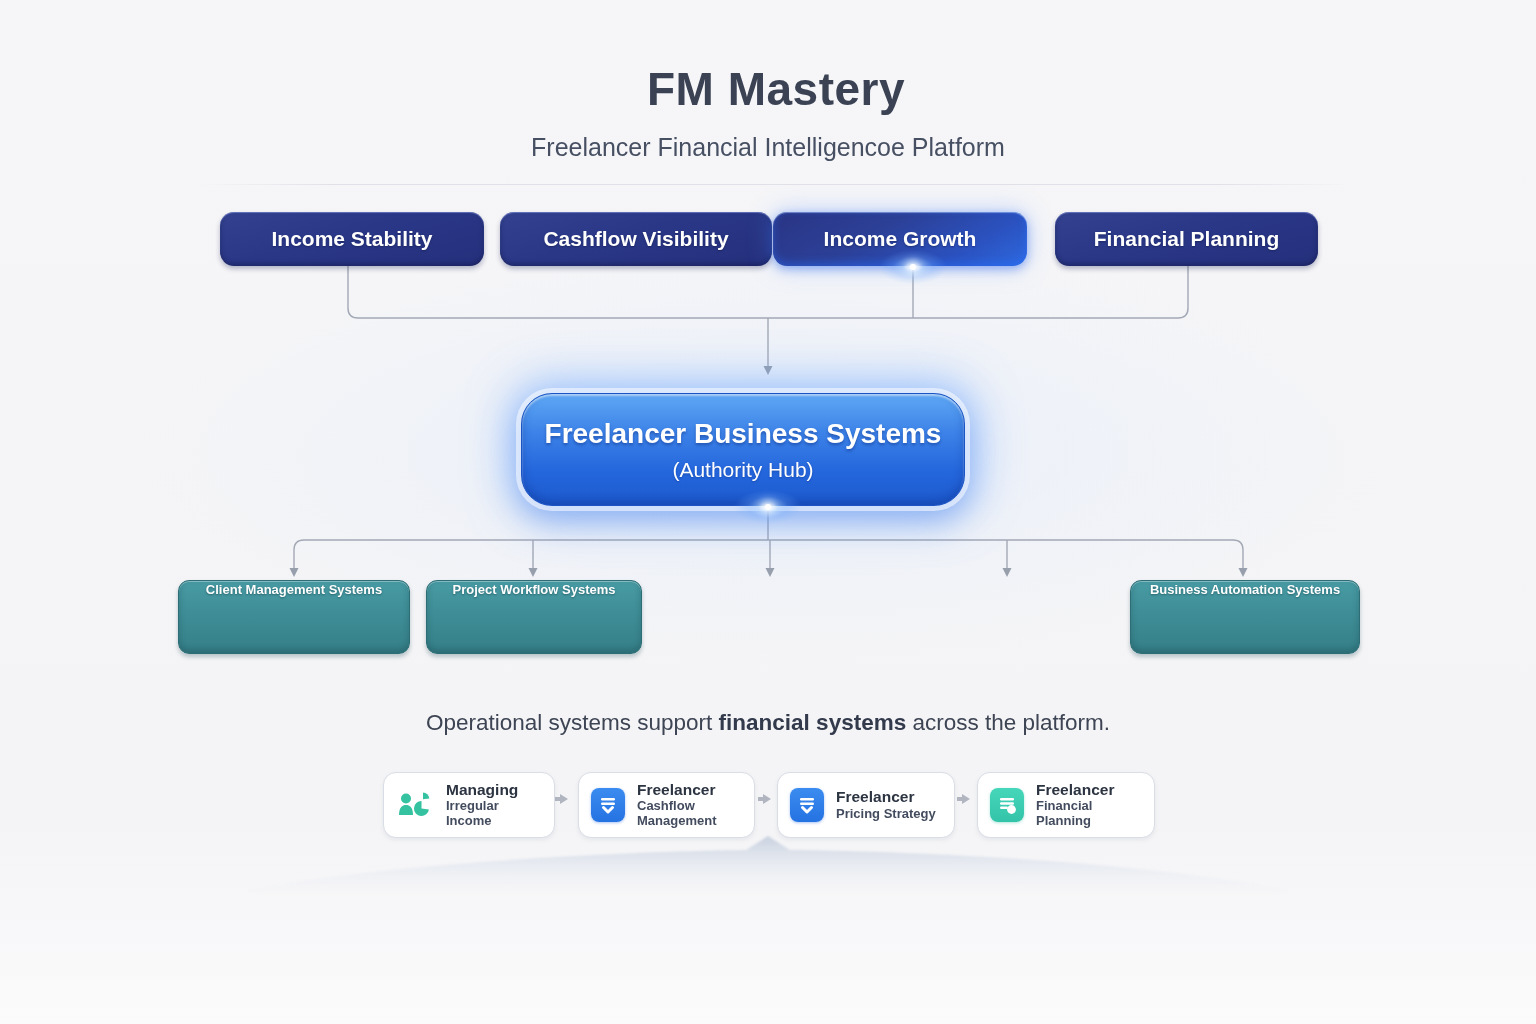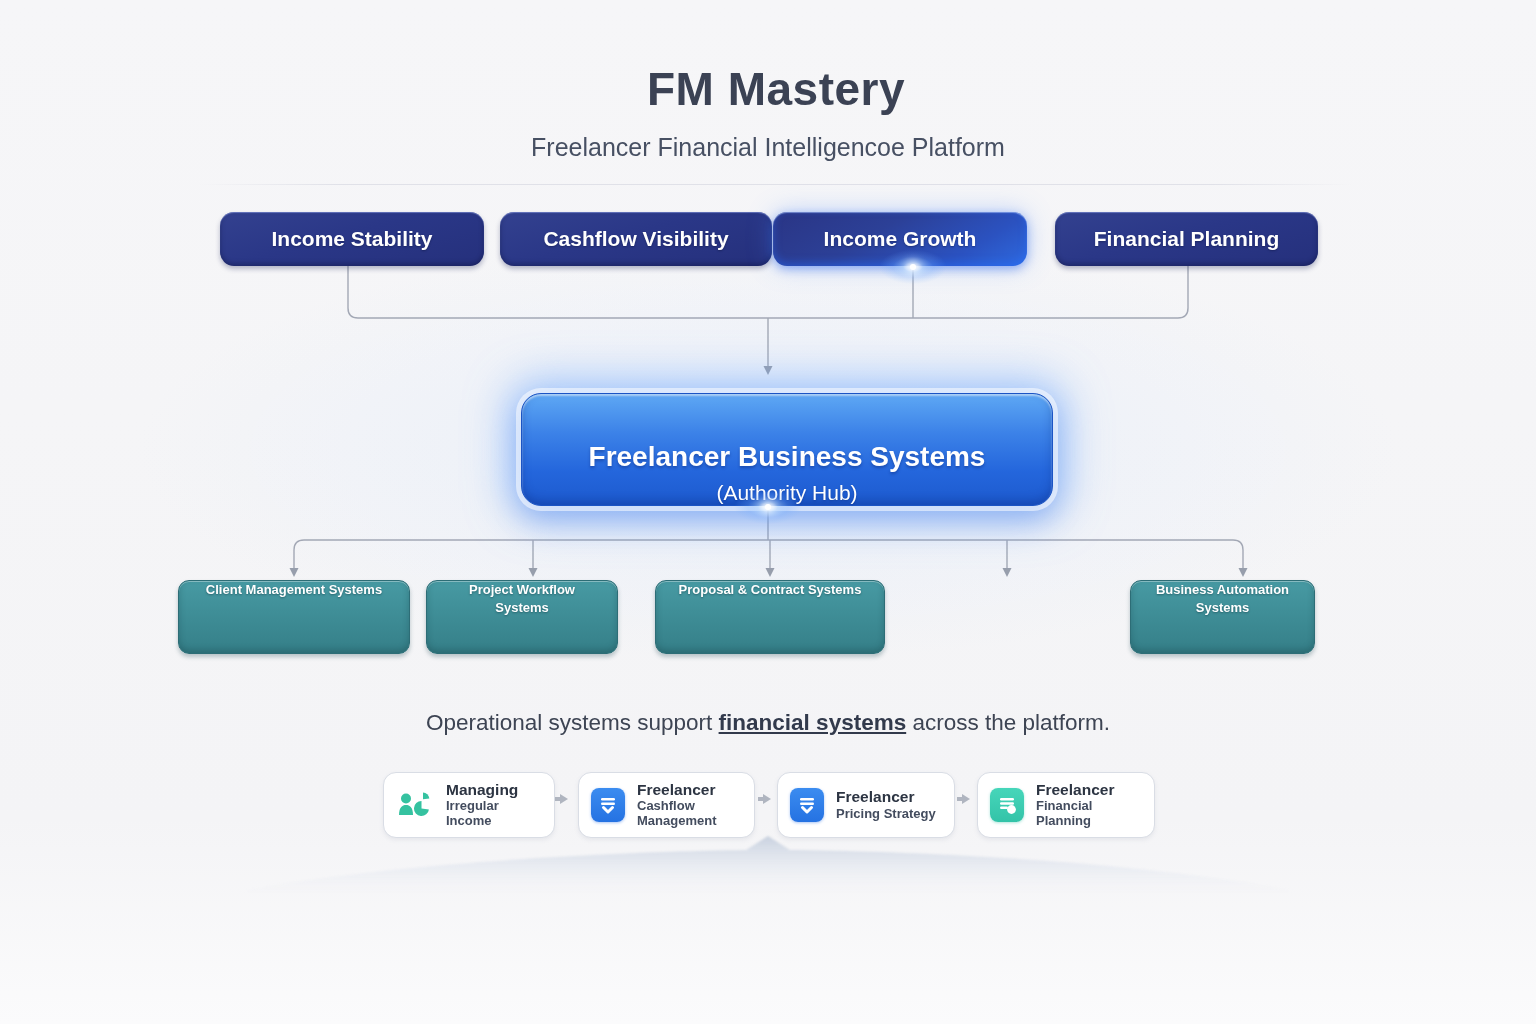--- a/index.html
+++ b/index.html
@@ -56,28 +56,28 @@
     background: radial-gradient(closest-side, rgba(255,255,255,0.95) 0%, rgba(170,210,255,0.55) 22%, rgba(120,175,255,0.25) 45%, rgba(120,175,255,0) 75%);
   }
   .glow-burst::after {
     content: ""; position: absolute; left: 50%; top: 50%;
     width: 6px; height: 6px; margin: -3px 0 0 -3px; border-radius: 50%;
     background: #ffffff; box-shadow: 0 0 8px 3px rgba(255,255,255,0.9);
   }
 
   
   .hub {
-    position: absolute; left: 521px; top: 393px; width: 532px; height: 113px;
-    border-radius: 20px;
+    position: absolute; left: 521px; top: 393px; width: 444px; height: 113px;
+    border-radius: 31px;
     background: linear-gradient(180deg, #5ea8f4 0%, #3c82e8 35%, #2466dc 70%, #1d5ace 100%);
     border: 1px solid #1b54c4;
     box-shadow: inset 0 2px 2px rgba(255,255,255,0.5), inset 0 -4px 10px rgba(10,40,130,0.35),
                 0 0 0 5px rgba(255,255,255,0.55), 0 0 40px 14px rgba(105,165,255,0.55),
                 0 12px 28px rgba(40,90,210,0.35);
-    display: flex; flex-direction: column; align-items: center; justify-content: flex-end;
+    display: flex; flex-direction: column; align-items: center; justify-content: center;
     color: #ffffff; text-align: center;
   }
   .hub-title { font-size: 28px; font-weight: 700; text-shadow: 0 2px 3px rgba(10,40,120,0.45); }
   .hub-subtitle { font-size: 21px; font-weight: 400; margin-top: 8px; text-shadow: 0 1px 2px rgba(10,40,120,0.4); }
 
   
   .sysbox {
     position: absolute; top: 580px; height: 74px;
     border-radius: 11px;
     background: linear-gradient(180deg, #479aa3 0%, #3d8b94 55%, #357f88 100%);
@@ -86,21 +86,21 @@
     display: flex; align-items: flex-start; justify-content: center; text-align: center;
     color: #ffffff; font-size: 13px; font-weight: 700; line-height: 1.35;
     padding: 0 14px; text-shadow: 0 1px 2px rgba(15,55,65,0.5);
   }
 
   
   .caption {
     position: absolute; top: 710px; left: 0; width: 100%;
     text-align: center; font-size: 22.5px; color: #3d4453;
   }
-  .caption .bold { font-weight: 700; color: #323a4c; text-decoration: underline; }
+  .caption .bold { font-weight: 700; color: #323a4c; }
 
   
   .card {
     position: absolute; top: 772px; height: 66px;
     background: #ffffff; border: 1px solid #d9dde5; border-radius: 13px;
     box-shadow: 0 2px 4px rgba(120,130,160,0.12);
     display: flex; align-items: center; gap: 12px; padding: 0 12px;
   }
   .card-text { display: flex; flex-direction: column; justify-content: center; gap: 1px; }
   .card-title { font-size: 15.5px; font-weight: 700; color: #2c3442; line-height: 1.15; }
@@ -170,27 +170,24 @@
 
   <div class="hub">
     <div class="hub-title">Freelancer Business Systems</div>
     <div class="hub-subtitle">(Authority Hub)</div>
   </div>
   <div class="glow-burst" style="left:723px; top:484px;"></div>
 
   <div class="sysbox" style="left:178px; width:232px;">
     <span>Client Management Systems</span>
   </div>
-  <div class="sysbox" style="left:426px; width:192px;">
+  <div class="sysbox" style="left:426px; width:216px;">
     <span>Project Workflow Systems</span>
   </div>
-  <div class="sysbox" style="left:655px; width:230px;">
-    <span>Proposal &amp; Contract Systems</span>
-  </div>
-  <div class="sysbox" style="left:1130px; width:185px;">
+  <div class="sysbox" style="left:1130px; width:230px;">
     <span>Business Automation Systems</span>
   </div>
 
   <div class="caption">
     <span>Operational systems support </span><span class="bold">financial systems</span><span> across the platform.</span>
   </div>
 
   <div class="card" style="left:383px; width:172px;">
     <span class="icon-people">
       <svg width="36" height="30" viewBox="0 0 36 30" fill="#35c2a0">

